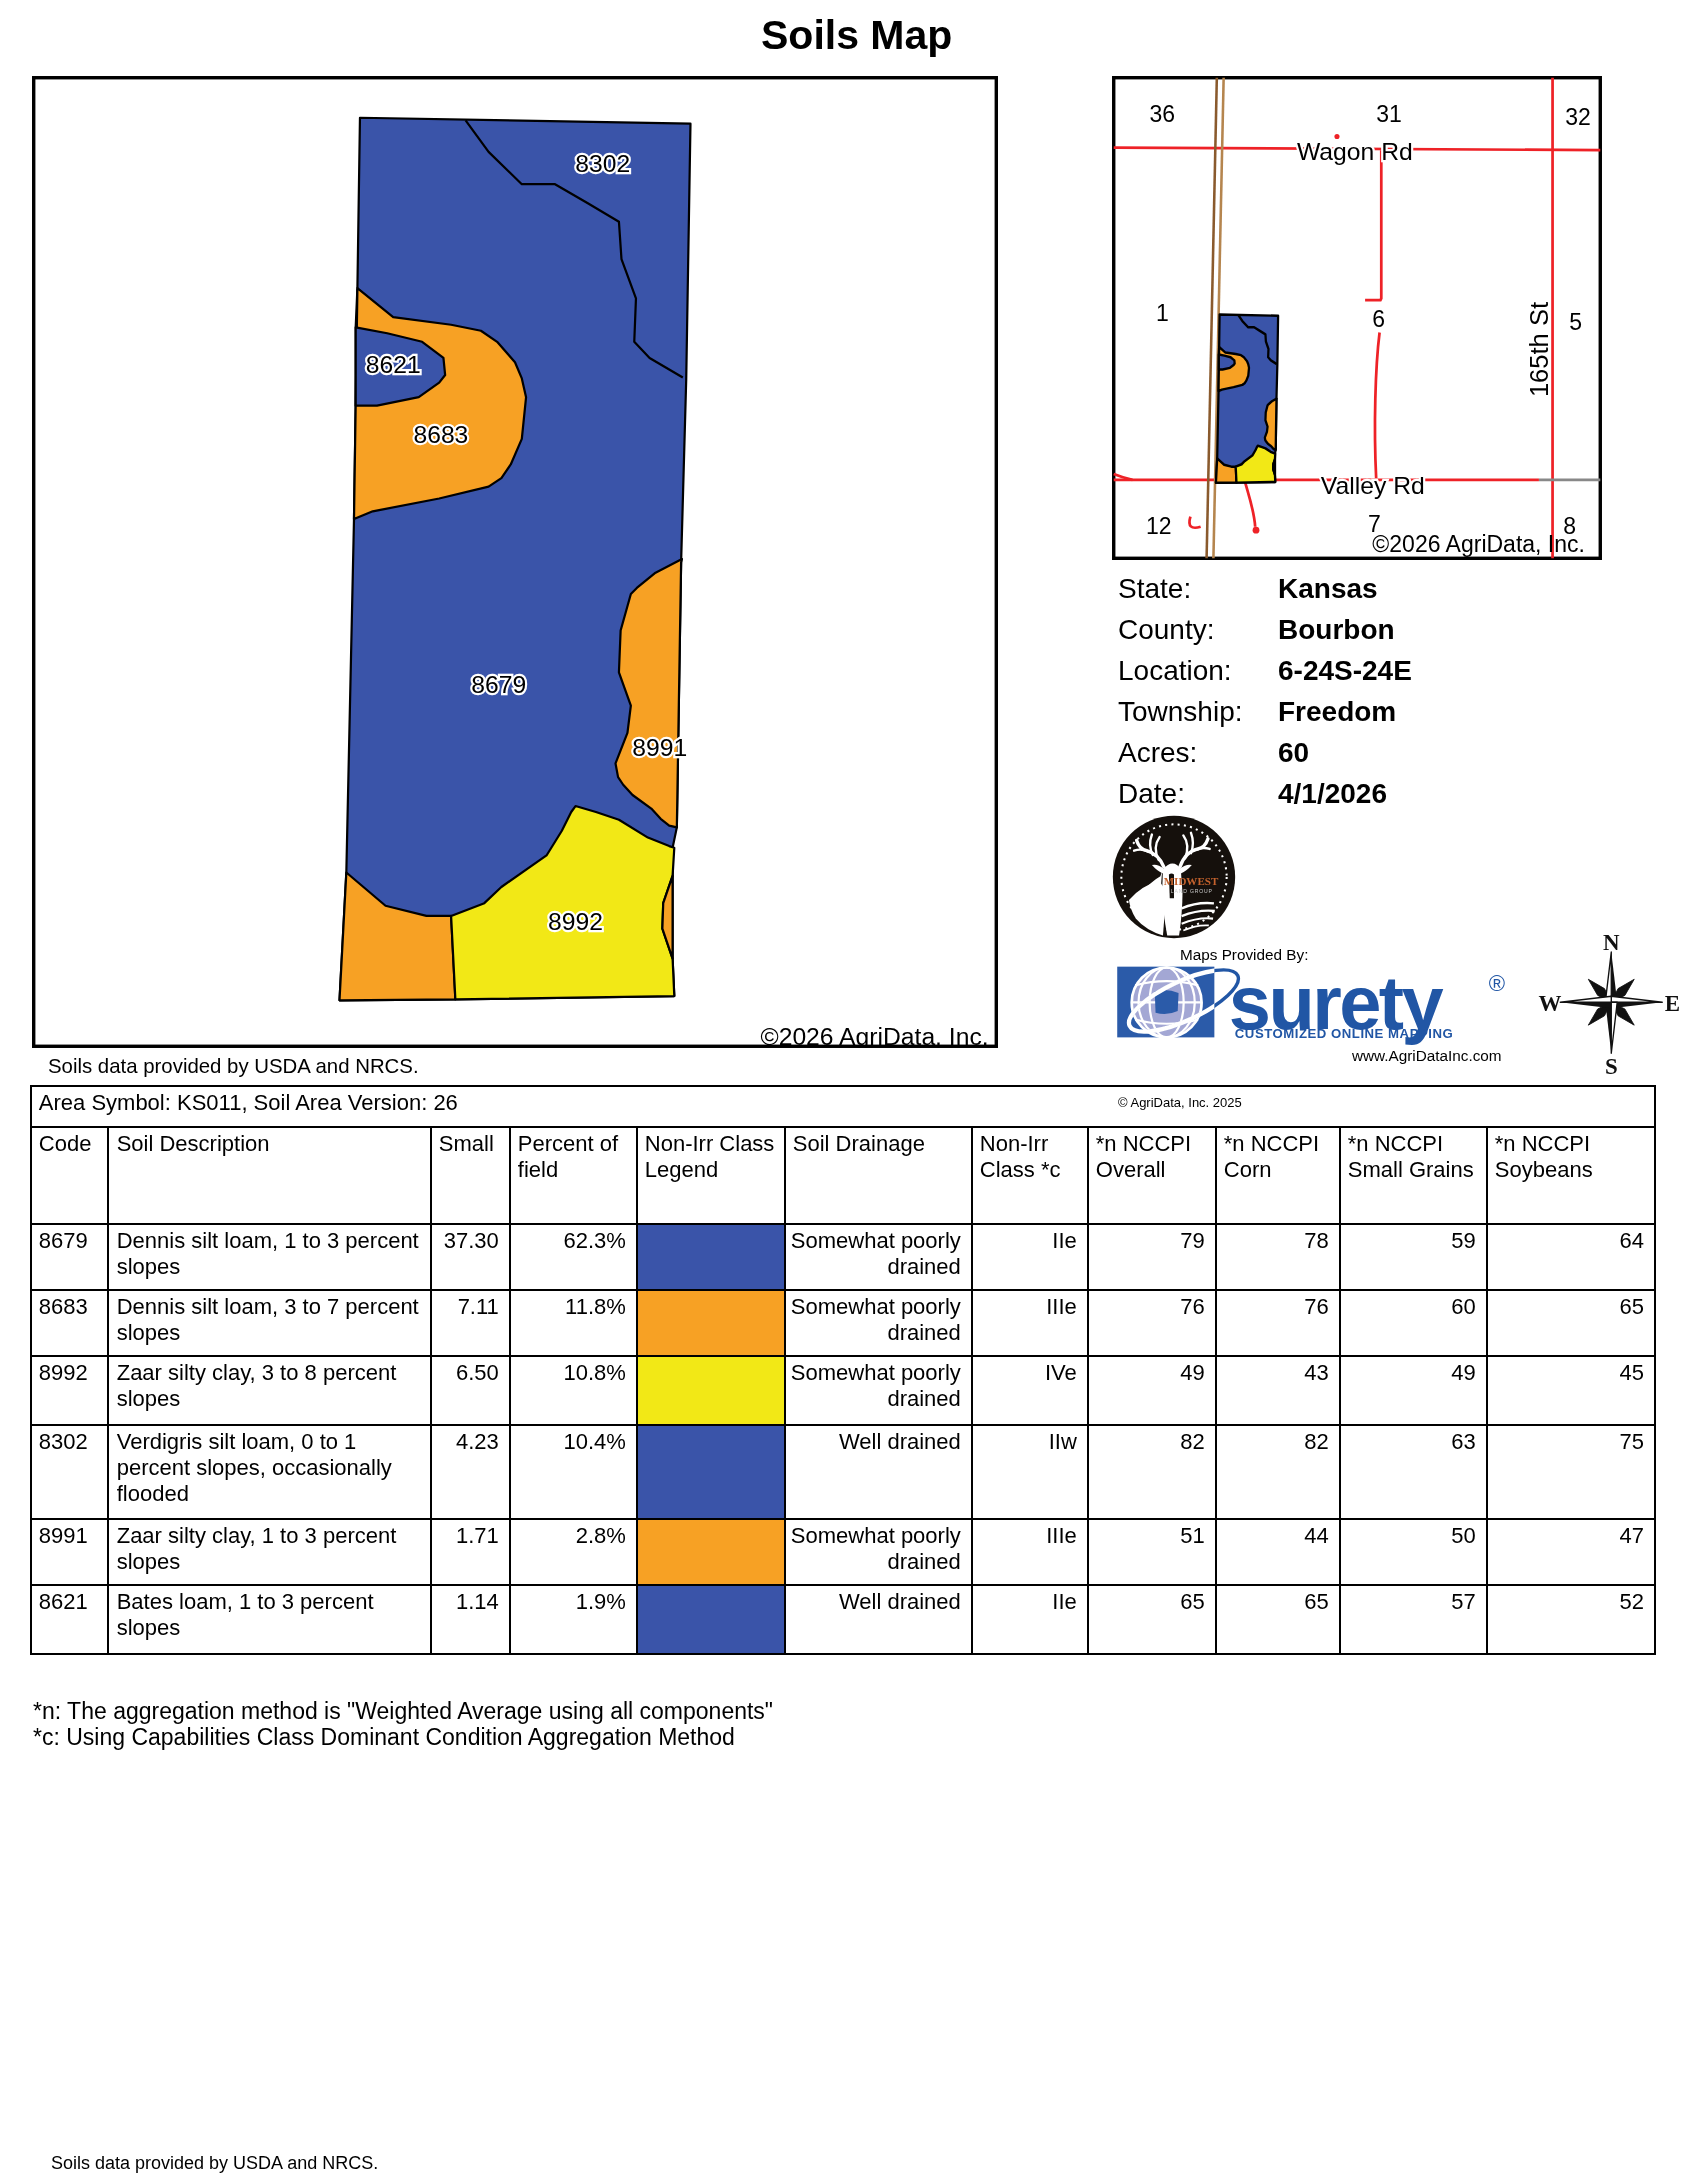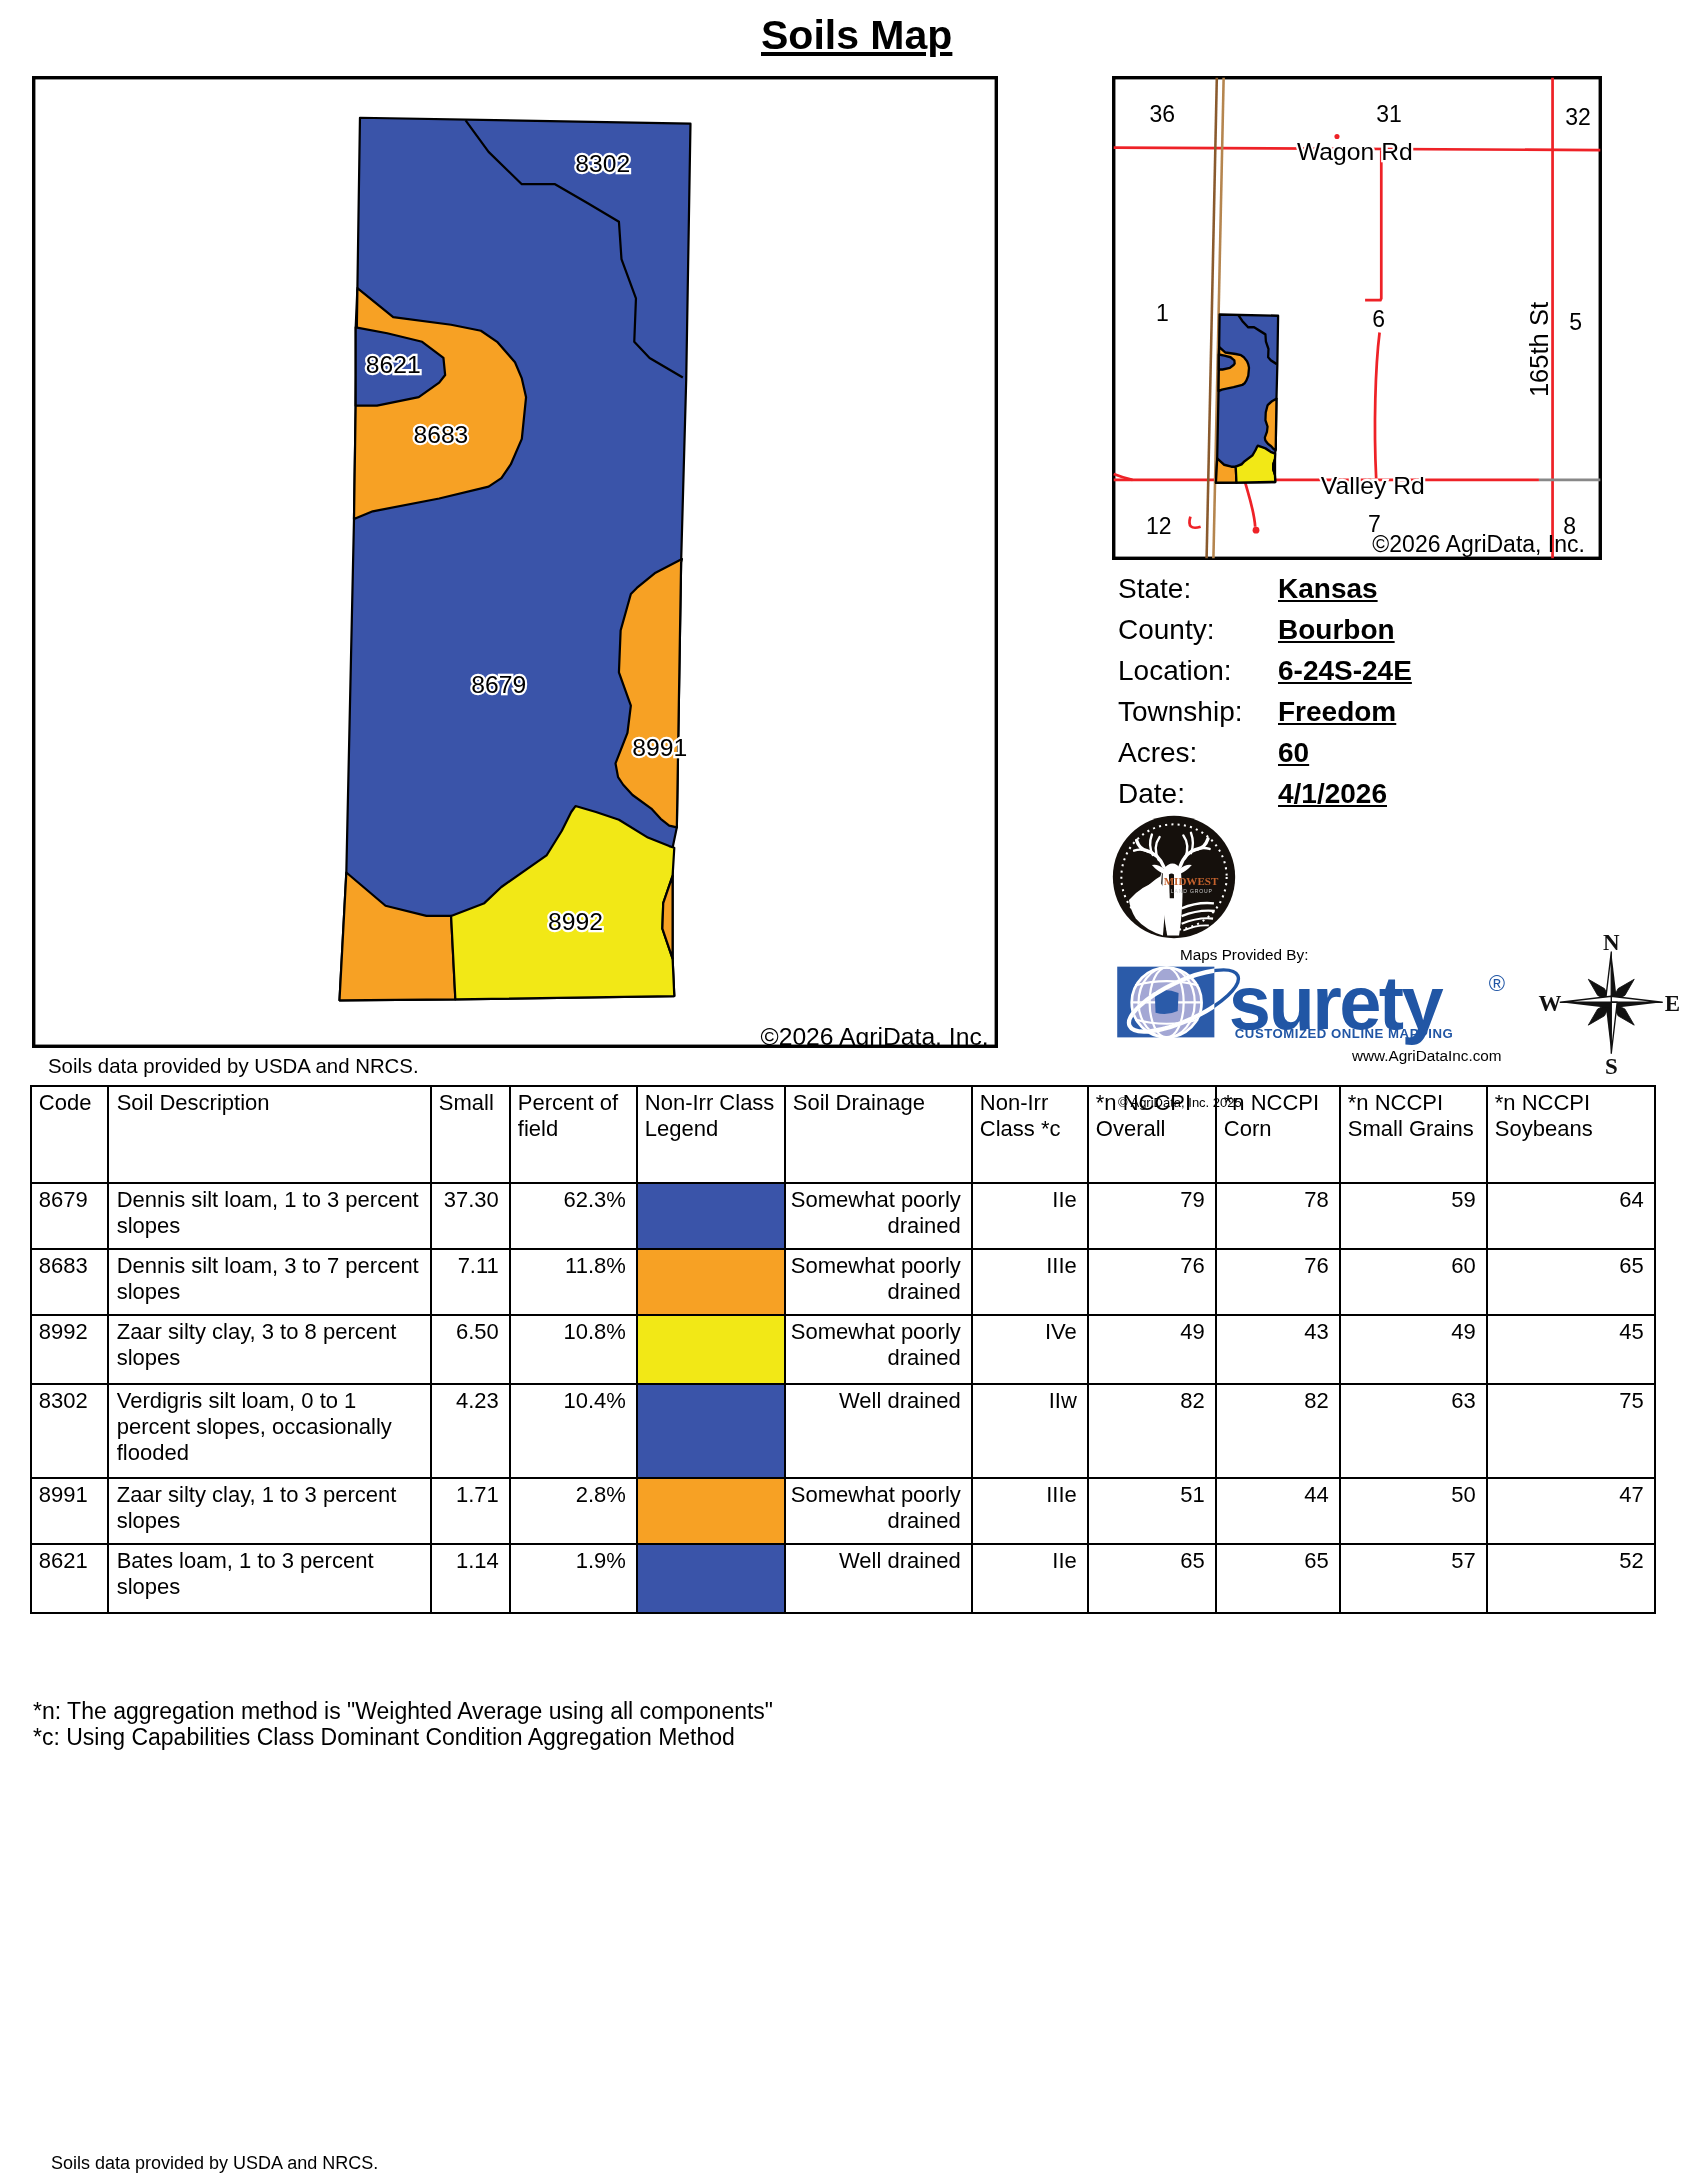--- a/index.html
+++ b/index.html
@@ -1,18 +1,18 @@
 <!DOCTYPE html>
 <html style="font-size:13.6px"><head>
 <meta charset="utf-8">
 <style>
 html,body{margin:0;padding:0;background:#fff;}
 body{width:1687px;height:2181px;position:relative;font-family:"Liberation Sans",sans-serif;color:#000;}
 .abs{position:absolute;white-space:nowrap;}
-.b{font-weight:bold;text-decoration:underline;}
+.b{font-weight:bold;}
 table{border-collapse:collapse;table-layout:fixed;white-space:normal;}
 td{border:2.6px solid #000;vertical-align:top;overflow:hidden;}
 td.r{text-align:right;padding:2.6px 10.2px 2.6px 3.4px;margin-top:38px;}
 </style>
 </head>
 <body>
 <div class="abs b" style="left:761px;top:12px;font-size:41px;">Soils Map</div>
 
 <svg class="abs" style="left:32px;top:76px;" width="966" height="972" viewBox="0 0 1134 1141">
 <rect x="2" y="2" width="1130" height="1137" fill="#fff" stroke="#000" stroke-width="4"></rect>
@@ -199,20 +199,23 @@
       <col style="width:127px">
       <col style="width:148px">
       <col style="width:187px">
       <col style="width:116px">
       <col style="width:128px">
       <col style="width:124px">
       <col style="width:147px">
       <col style="width:168px">
     </colgroup>
 <tbody>
+      <tr style="height:41px">
+        <td colspan="11" style="padding:3.4px 6.8px">Area Symbol: KS011, Soil Area Version: 26</td>
+      </tr>
 <tr style="height:97px">
 <td style="padding:3.4px 6.8px">Code</td>
         <td style="padding:3.4px 7.7px">Soil Description</td>
         <td style="padding:3.4px 6.8px">Small</td>
         <td style="padding:3.4px 6.8px">Percent of field</td>
         <td style="padding:3.4px 6.8px">Non-Irr Class Legend</td>
         <td style="padding:3.4px 6.8px">Soil Drainage</td>
         <td style="padding:3.4px 6.8px">Non-Irr Class *c</td>
         <td style="padding:3.4px 6.8px">*n NCCPI Overall</td>
         <td style="padding:3.4px 6.8px">*n NCCPI Corn</td>

